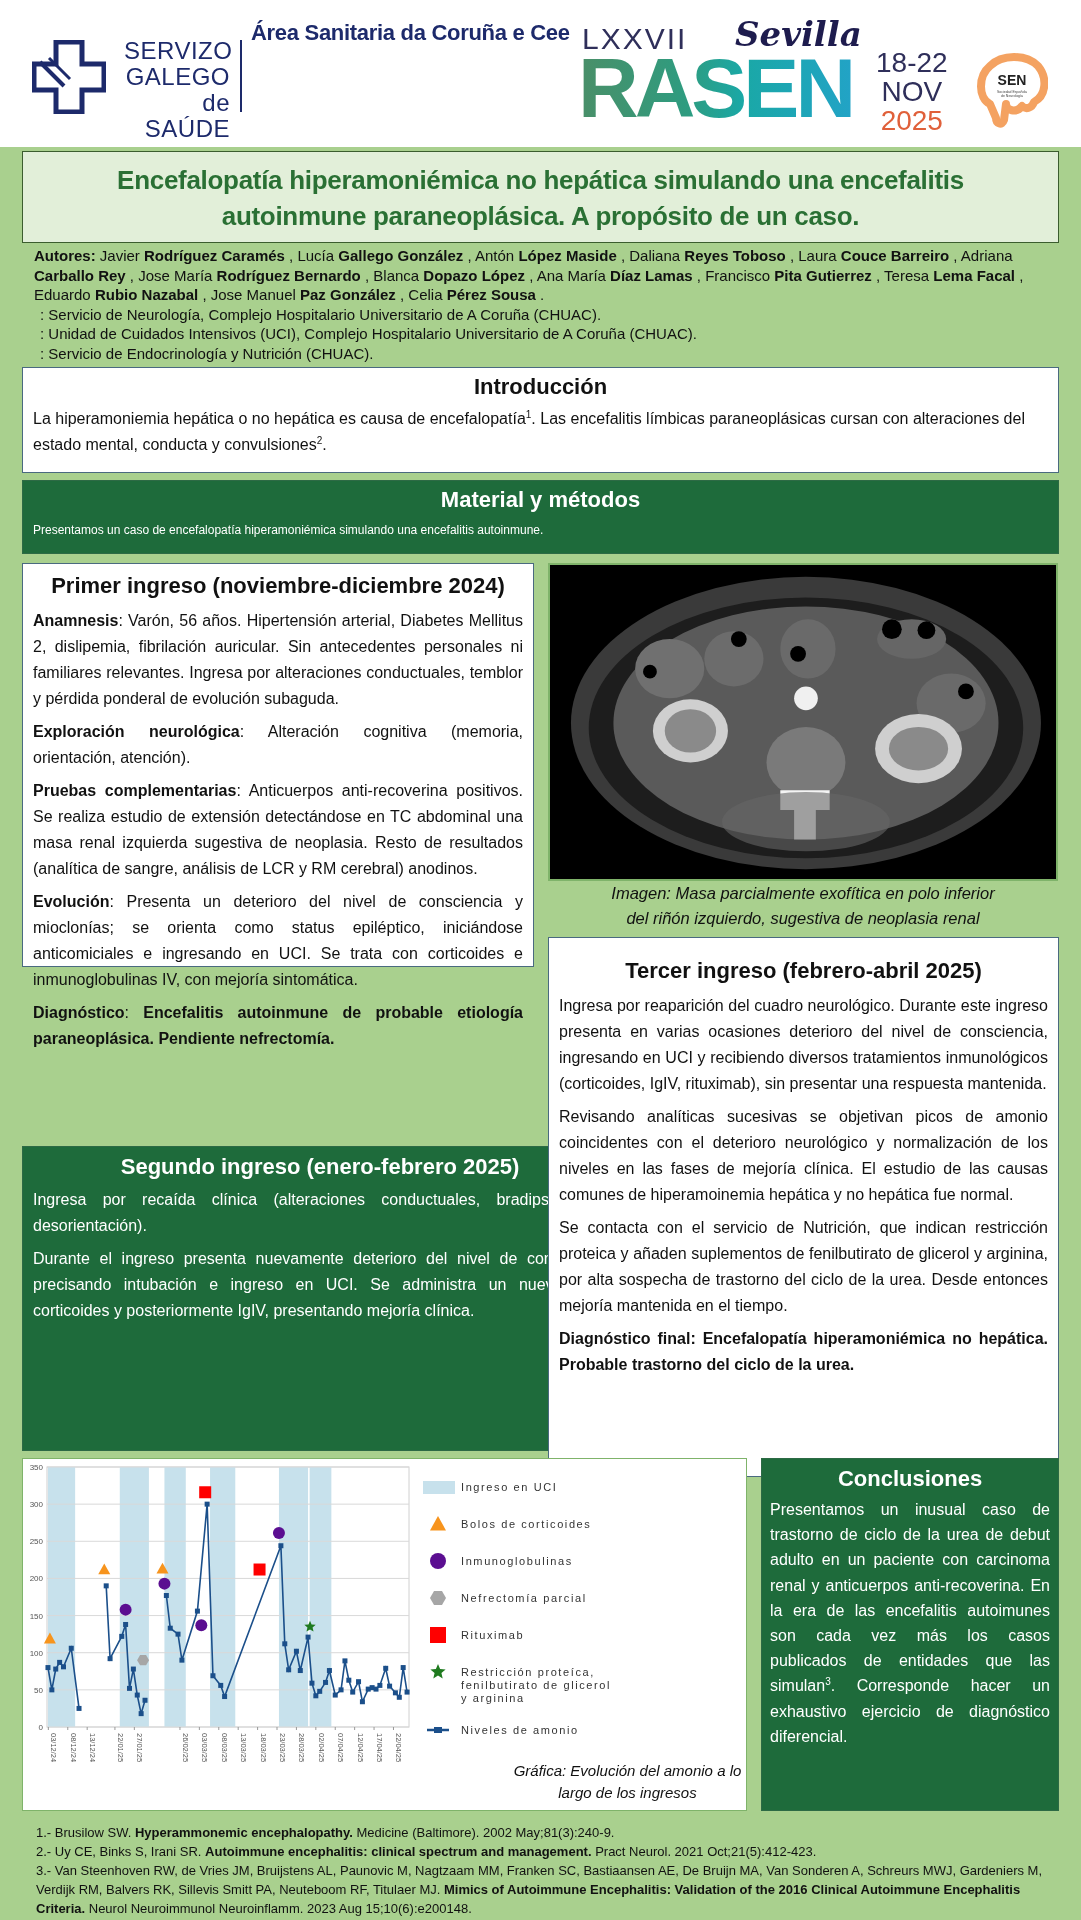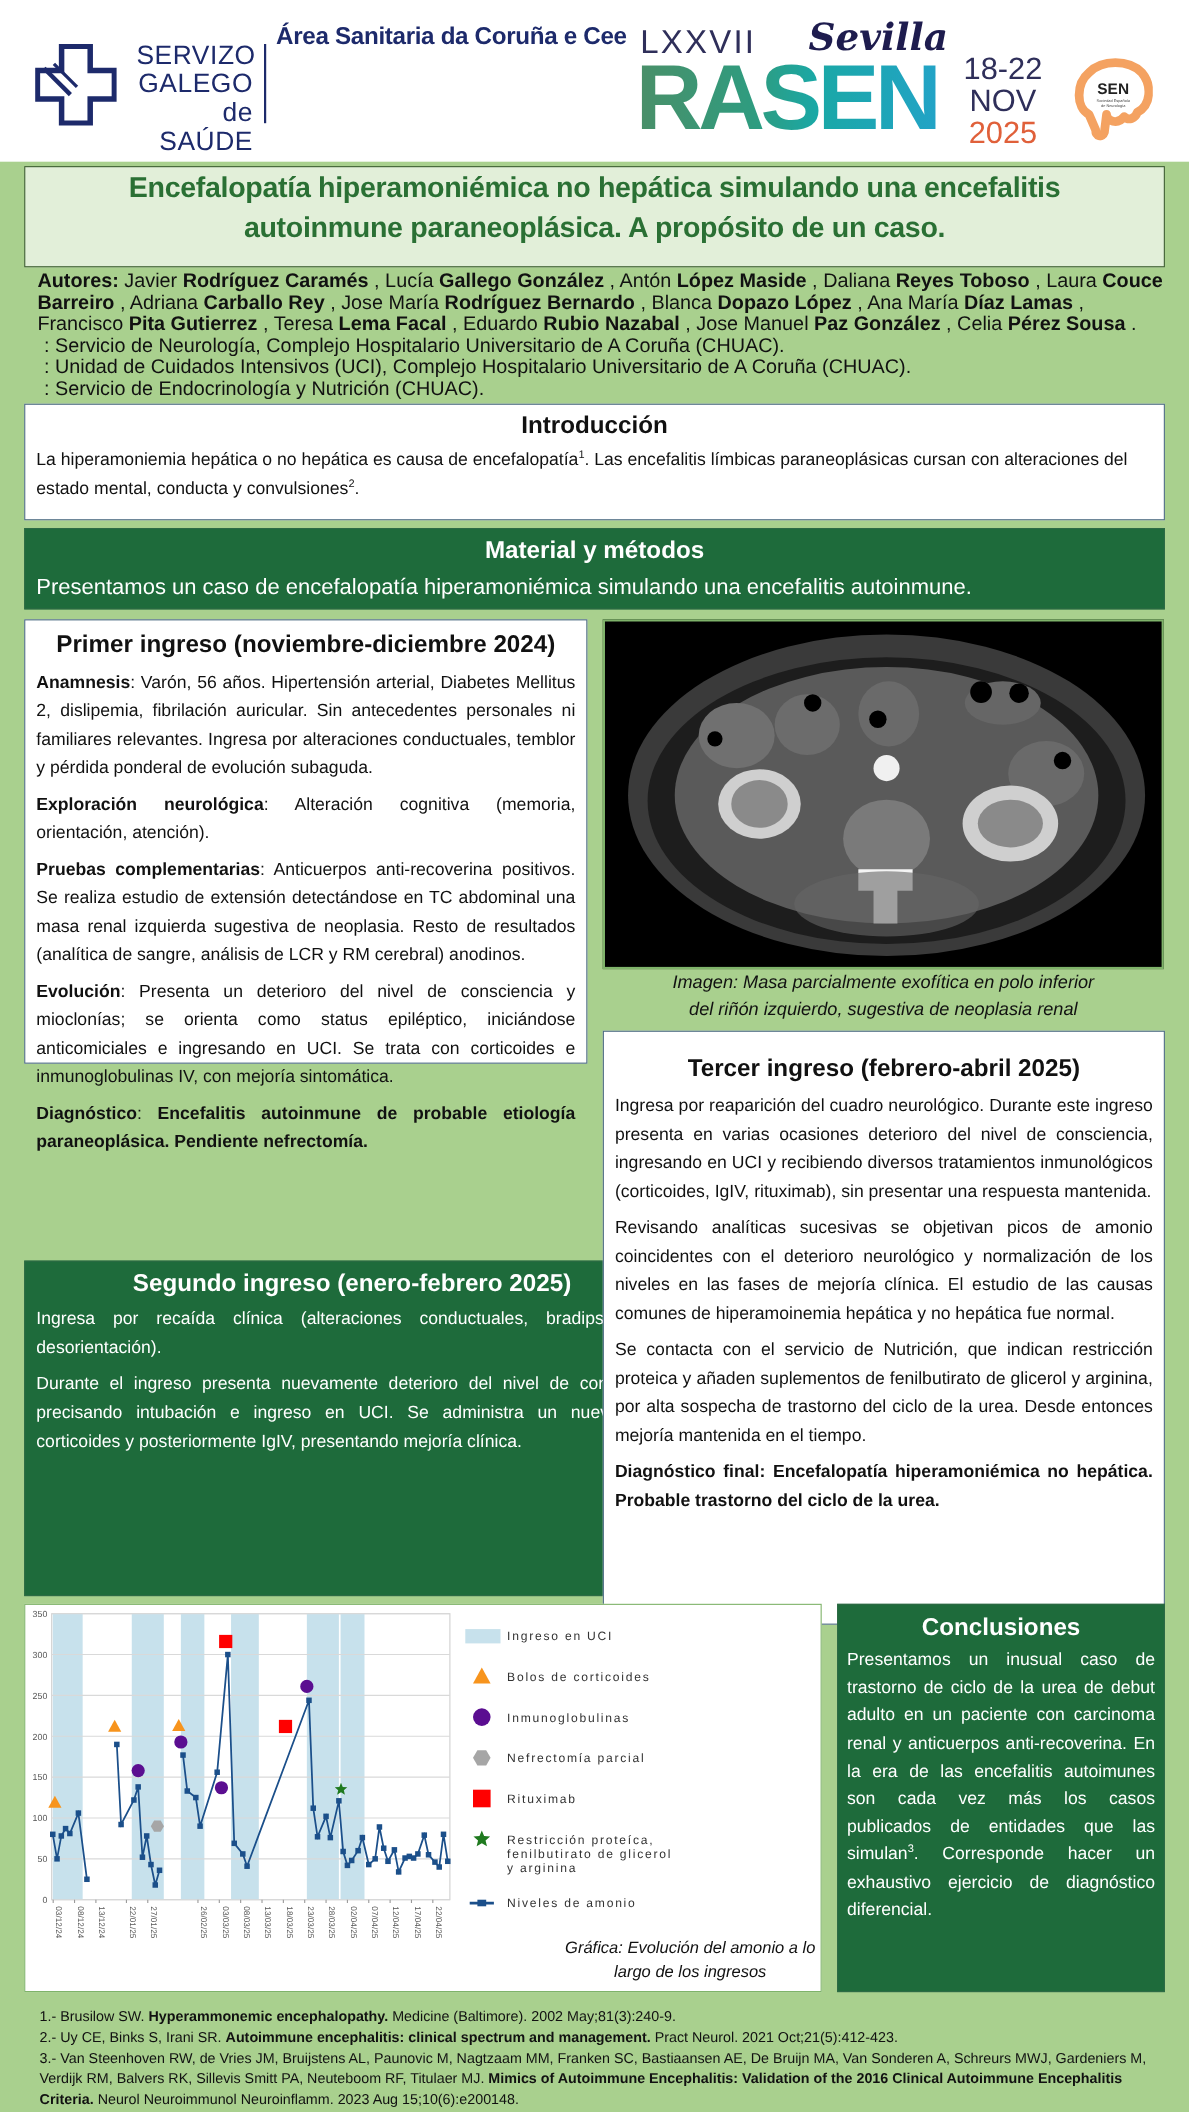--- a/index.html
+++ b/index.html
@@ -12,41 +12,41 @@
   .sergas-divider { position: absolute; left: 240px; top: 40px; width: 2px; height: 72px; background: #1d2a6b; }
   .area-text { position: absolute; left: 251px; top: 20px; font-size: 22px; font-weight: bold; color: #1d2a6b; letter-spacing: -0.3px; }
   .lxxvii { position: absolute; left: 582px; top: 22px; font-size: 30px; color: #2f2f5a; letter-spacing: 2px; font-weight: 300; }
   .rasen { position: absolute; left: 578px; top: 48px; font-size: 84px; font-weight: bold; letter-spacing: -4px; line-height: 80px;
     background: linear-gradient(90deg,#4a8f68 0%,#2e9c80 40%,#1aa8a6 60%,#22a3c6 100%); -webkit-background-clip: text; background-clip: text; color: transparent; text-align: center; }
   .sevilla { position: absolute; left: 735px; top: 14px; font-family: "DejaVu Serif", serif; font-style: italic; font-size: 34px; color: #1e1c4e; font-weight: bold; }
   .dates { position: absolute; left: 876px; top: 48px; font-size: 28px; line-height: 29px; color: #2f2f5a; text-align: center; }
   .dates .yr { color: #e0603a; }
   .sen-logo { position: absolute; left: 976px; top: 50px; width: 72px; height: 78px; }
 
-  .title-box { position: absolute; left: 22px; top: 151px; width: 1037px; height: 92px; background: #e2efd9; border: 1.5px solid #3b5d2e; text-align: center; }
+  .title-box { position: absolute; left: 22px; top: 151px; width: 1037px; height: 92px; background: #e2efd9; border: 1.5px solid #3b5d2e; text-align: center; padding-top: 10px; }
   .title-box .t { font-size: 26px; line-height: 36px; font-weight: bold; color: #2a7034; letter-spacing: -0.3px; }
 
-  .authors { position: absolute; left: 34px; top: 246px; width: 1030px; font-size: 18px; line-height: 19.5px; color: #111; }
+  .authors { position: absolute; left: 34px; top: 246px; width: 1030px; font-size: 15px; line-height: 19.5px; color: #111; }
   .authors b { font-weight: bold; }
   .aff { display: block; padding-left: 6px; }
 
   .box { position: absolute; border: 1.5px solid #4a6a80; }
   .box.white { background: #ffffff; color: #111; }
   .box.green { background: #1e6b3b; color: #ffffff; border-color: #2d6a45; }
   .box h2 { text-align: center; font-weight: bold; }
   .just { text-align: justify; }
 
   .intro { left: 22px; top: 367px; width: 1037px; height: 106px; }
   .intro h2 { font-size: 22px; margin-top: 6px; }
   .intro p { font-size: 16px; line-height: 26px; margin: 6px 10px 0 10px; }
   sup { font-size: 10px; vertical-align: super; line-height: 0; }
 
   .methods { left: 22px; top: 480px; width: 1037px; height: 74px; }
   .methods h2 { font-size: 22px; margin-top: 6px; }
-  .methods p { font-size: 20px; margin: 10px 10px 0 10px; }
+  .methods p { font-size: 12px; margin: 10px 10px 0 10px; }
 
   .first { left: 22px; top: 563px; width: 512px; height: 404px; padding: 6px 10px; }
   .first h2 { font-size: 22px; line-height: 32px; margin-bottom: 6px; }
   .first p { font-size: 16px; line-height: 26px; margin-bottom: 7px; }
 
   .second { left: 22px; top: 1146px; width: 596px; height: 305px; padding: 4px 10px; }
   .second h2 { font-size: 22px; line-height: 32px; margin-bottom: 4px; }
   .second p { font-size: 16px; line-height: 26px; margin-bottom: 7px; }
 
   .ct { position: absolute; left: 548px; top: 563px; width: 510px; height: 318px; background: #000; border: 2px solid #7fb36a; overflow: hidden; }

